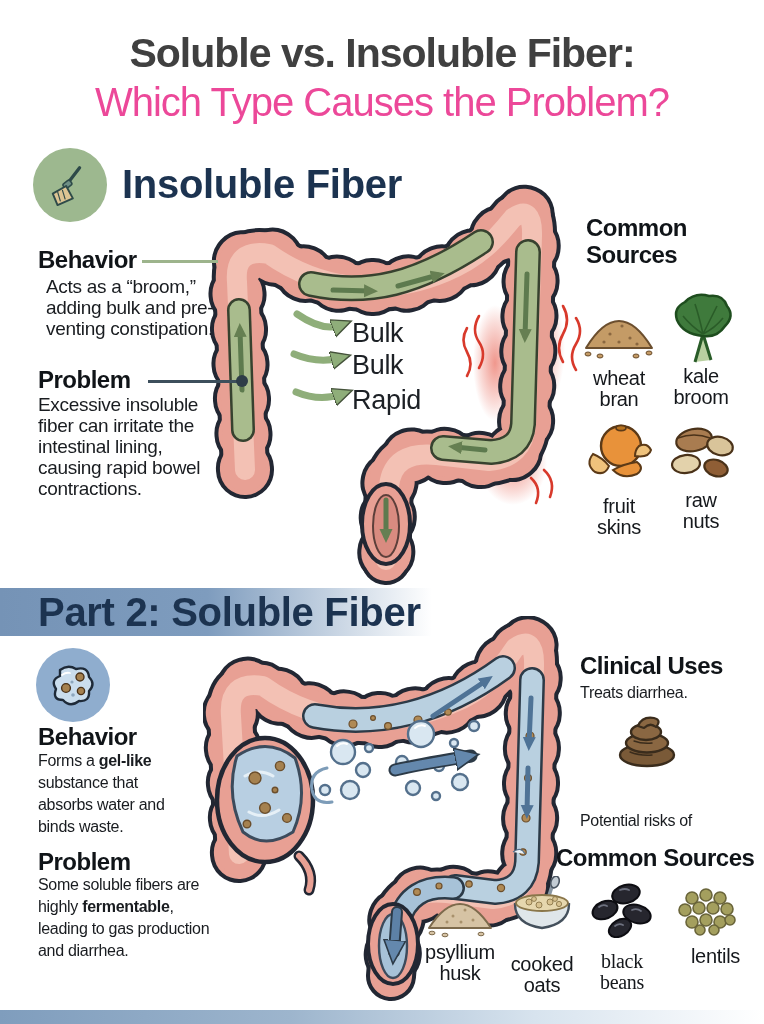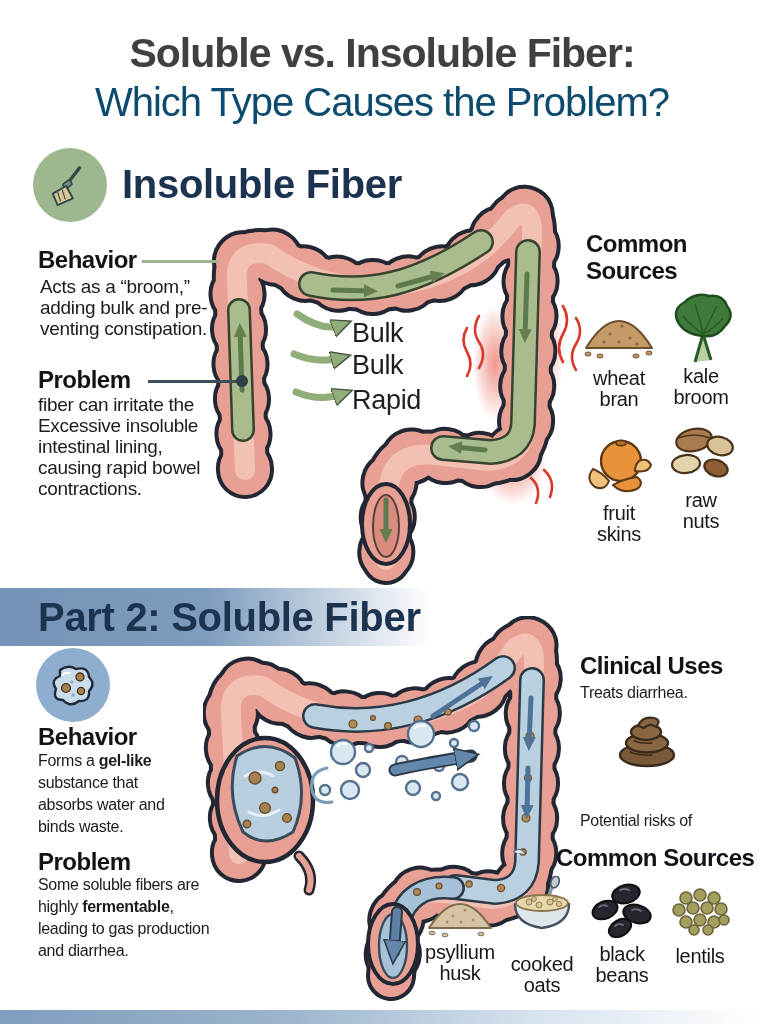--- a/index.html
+++ b/index.html
@@ -2,21 +2,21 @@
 <html><head>
 <meta charset="utf-8">
 <style>
   html,body{margin:0;padding:0;background:#ffffff;}
   .page{
     position:relative;width:764px;height:1024px;overflow:hidden;background:#ffffff;
     font-family:"Liberation Sans","DejaVu Sans",sans-serif;color:#15181c;letter-spacing:-0.3px;
   }
   .abs{position:absolute;}
   .title1{width:764px;text-align:center;font-size:41px;font-weight:700;color:#404040;letter-spacing:-1px;}
-  .title2{width:764px;text-align:center;font-size:40px;font-weight:400;color:#0c4a6e;letter-spacing:-1px;}
+  .title2{width:764px;text-align:center;font-size:40px;font-weight:400;color:#ec4899;letter-spacing:-1px;}
   .sec-head{font-size:40px;font-weight:700;color:#1c3350;}
   .circle-icon{border-radius:50%;display:flex;align-items:center;justify-content:center;}
   .h-mini{font-size:24px;font-weight:700;color:#101418;letter-spacing:-0.5px;}
   .body-line{font-size:19px;line-height:21px;color:#191c20;white-space:nowrap;}
   .body-line2{font-size:16px;line-height:22px;color:#191c20;white-space:nowrap;}
   .flow-label{font-size:27px;color:#1c2025;font-weight:400;}
   .src-label{font-size:20px;line-height:21px;text-align:center;color:#15181c;white-space:nowrap;}
   .pointer{height:3px;background:#9db48c;}
   .pointer-dark{height:3px;background:#3d4f5c;}
   .pointer-dot{width:12px;height:12px;border-radius:50%;background:#2e3d48;}
@@ -39,32 +39,32 @@
       <rect x="16.5" y="20.5" width="9" height="6" rx="2" transform="rotate(-38 21 23)" fill="#6f8f85" stroke="#2e4a49" stroke-width="1.6"></rect>
       <path d="M20 25 L6 33 L11 45 L27 38 Z" fill="#dcc493" stroke="#2e4a49" stroke-width="2" stroke-linejoin="round"></path>
       <line x1="11" y1="31" x2="14" y2="41" stroke="#2e4a49" stroke-width="1.2"></line>
       <line x1="16" y1="29" x2="19" y2="39" stroke="#2e4a49" stroke-width="1.2"></line>
     </svg>
   </div>
   <div class="abs sec-head" style="left:122px;top:162px;">Insoluble Fiber</div>
 
   <div class="abs h-mini" style="left:38px;top:246px;">Behavior</div>
   <div class="abs pointer" style="left:142px;top:260px;width:76px;z-index:5;"></div>
-  <div class="abs" style="left:40px;top:276px;">
+  <div class="abs" style="left:46px;top:276px;">
     <div class="body-line">Acts as a “broom,”</div>
     <div class="body-line">adding bulk and pre-</div>
     <div class="body-line">venting constipation.</div>
   </div>
 
   <div class="abs h-mini" style="left:38px;top:366px;">Problem</div>
   <div class="abs pointer-dark" style="left:148px;top:380px;width:94px;z-index:5;"></div>
   <div class="abs pointer-dot" style="left:236px;top:375px;z-index:5;"></div>
   <div class="abs" style="left:38px;top:394px;">
+    <div class="body-line">Excessive insoluble</div>
     <div class="body-line">fiber can irritate the</div>
-    <div class="body-line">Excessive insoluble</div>
     <div class="body-line">intestinal lining,</div>
     <div class="body-line">causing rapid bowel</div>
     <div class="body-line">contractions.</div>
   </div>
 
   <svg class="abs" style="left:183px;top:178px;" width="400" height="410" viewBox="0 0 400 410">
     <defs>
       <radialGradient id="redG" cx="50%" cy="50%" r="50%">
         <stop offset="0%" stop-color="#e3422f" stop-opacity="0.55"></stop>
         <stop offset="70%" stop-color="#e3422f" stop-opacity="0.18"></stop>
@@ -124,21 +124,21 @@
       <path d="M 114 136 q 26 18 44 11" marker-end="url(#ahg)"></path>
       <path d="M 111 176 q 24 10 46 4" marker-end="url(#ahg)"></path>
       <path d="M 113 214 q 24 10 46 2" marker-end="url(#ahg)"></path>
     </g>
   </svg>
 
   <div class="abs flow-label" style="left:352px;top:318px;">Bulk</div>
   <div class="abs flow-label" style="left:352px;top:350px;">Bulk</div>
   <div class="abs flow-label" style="left:352px;top:385px;">Rapid</div>
 
-  <div class="abs h-mini" style="left:586px;top:230px;line-height:27px;">
+  <div class="abs h-mini" style="left:586px;top:214px;line-height:27px;">
     <div>Common</div>
     <div>Sources</div>
   </div>
 
   <div class="abs src-item" style="left:578px;top:298px;width:82px;">
     <svg width="78" height="64" viewBox="0 0 78 64">
       <path d="M6 50 Q39 -4 72 50 Z" fill="#c49b66" stroke="#6b4e2e" stroke-width="2" stroke-linejoin="round"></path>
       <g fill="#8a6740">
           <circle cx="30" cy="36" r="1.6"></circle>
           <circle cx="42" cy="28" r="1.6"></circle>
@@ -165,21 +165,21 @@
       <path d="M30 72 L38 44 L46 70" fill="#b9d0a0" stroke="#295c28" stroke-width="3" stroke-linejoin="round"></path>
       <path d="M38 46 Q18 44 12 30 Q8 18 20 12 Q30 2 44 6 Q58 4 62 16 Q70 26 60 36 Q52 48 38 46 Z" fill="#3f7a3c" stroke="#1e4d1e" stroke-width="2.5" stroke-linejoin="round"></path>
       <path d="M38 44 Q34 26 30 14 M38 44 Q46 28 52 16 M38 44 Q26 36 18 26 M38 44 Q50 38 58 28" fill="none" stroke="#2a5c28" stroke-width="1.6"></path>
     </svg>
     <div class="src-label" style="margin-top:2px;">
       <div>kale</div>
       <div>broom</div>
     </div>
   </div>
 
-  <div class="abs src-item" style="left:578px;top:435px;width:82px;">
+  <div class="abs src-item" style="left:578px;top:420px;width:82px;gap:8px;">
     <svg width="80" height="64" viewBox="0 0 80 64">
       <circle cx="42" cy="26" r="20" fill="#e8923a" stroke="#5c3a17" stroke-width="2.4"></circle>
       <ellipse cx="42" cy="8" rx="5" ry="2.6" fill="#b9731f" stroke="#5c3a17" stroke-width="1.6"></ellipse>
       <path d="M14 34 Q6 44 16 52 Q26 56 30 46 Q24 38 14 34 Z" fill="#efc27c" stroke="#5c3a17" stroke-width="2"></path>
       <path d="M34 50 Q44 60 58 54 Q66 48 58 42 Q44 44 34 50 Z" fill="#e8923a" stroke="#5c3a17" stroke-width="2"></path>
       <path d="M56 36 Q70 38 72 30 Q68 22 60 26 Q56 30 56 36 Z" fill="#efc27c" stroke="#5c3a17" stroke-width="2"></path>
     </svg>
     <div class="src-label" style="margin-top:4px;">
       <div>fruit</div>
       <div>skins</div>
@@ -193,21 +193,21 @@
       <ellipse cx="56" cy="22" rx="13" ry="9" transform="rotate(14 56 22)" fill="#d9c49a" stroke="#4a3219" stroke-width="2.2"></ellipse>
       <ellipse cx="22" cy="40" rx="14" ry="9" transform="rotate(-6 22 40)" fill="#e3d2ab" stroke="#4a3219" stroke-width="2.2"></ellipse>
       <ellipse cx="52" cy="44" rx="12" ry="8" transform="rotate(18 52 44)" fill="#8f5e35" stroke="#4a3219" stroke-width="2.2"></ellipse>
     </svg>
     <div class="src-label" style="margin-top:8px;">
       <div>raw</div>
       <div>nuts</div>
     </div>
   </div>
 
-  <div class="abs band" style="left:0;top:588px;width:432px;height:58px;">
+  <div class="abs band" style="left:0;top:588px;width:432px;height:48px;">
     <div class="sec-head" style="margin-left:38px;">Part 2: Soluble Fiber</div>
   </div>
 
   <div class="abs circle-icon" style="left:36px;top:648px;width:74px;height:74px;background:#8fadce;">
     <svg width="50" height="50" viewBox="0 0 50 50">
       <path d="M12 10 Q20 4 28 9 Q40 6 41 17 Q48 24 41 31 Q42 42 31 41 Q22 48 15 40 Q4 40 8 29 Q2 20 12 16 Z" fill="#cadded" stroke="#1e2a38" stroke-width="2.4" stroke-linejoin="round"></path>
       <circle cx="18" cy="28" r="4.4" fill="#a5814f" stroke="#4a3219" stroke-width="1.4"></circle>
       <circle cx="32" cy="17" r="4" fill="#a5814f" stroke="#4a3219" stroke-width="1.4"></circle>
       <circle cx="33" cy="31" r="3.6" fill="#a5814f" stroke="#4a3219" stroke-width="1.4"></circle>
       <circle cx="24" cy="22" r="1.6" fill="#8da6bd"></circle>
@@ -398,27 +398,27 @@
       <ellipse cx="15" cy="28" rx="13" ry="8.6" transform="rotate(-22 15 28)" fill="#26262e" stroke="#0d0d12" stroke-width="2"></ellipse>
       <ellipse cx="47" cy="32" rx="14" ry="9" transform="rotate(16 47 32)" fill="#26262e" stroke="#0d0d12" stroke-width="2"></ellipse>
       <ellipse cx="30" cy="46" rx="12" ry="8" transform="rotate(-30 30 46)" fill="#26262e" stroke="#0d0d12" stroke-width="2"></ellipse>
       <g stroke="#6e7280" stroke-width="1.8" fill="none" stroke-linecap="round">
         <path d="M30 8 q 5 -2 9 0"></path>
           <path d="M9 25 q 4 -3 8 -1"></path>
           <path d="M42 28 q 5 -2 9 1"></path>
           <path d="M25 44 q 4 -3 8 -1"></path>
       </g>
     </svg>
-    <div class="src-label" style="margin-top:6px;">
+    <div class="src-label" style="margin-top:13px;font-family:Liberation Serif, serif;">
       <div>black</div>
       <div>beans</div>
     </div>
   </div>
 
-  <div class="abs src-item" style="left:660px;top:886px;width:80px;">
+  <div class="abs src-item" style="left:660px;top:886px;width:80px;align-items:flex-end;">
     <svg width="68" height="50" viewBox="0 0 68 50">
       <g fill="#a49f5e" stroke="#6a653a" stroke-width="1.6">
         <circle cx="20" cy="12" r="6"></circle>
           <circle cx="34" cy="9" r="6"></circle>
           <circle cx="48" cy="12" r="6"></circle>
         <circle cx="13" cy="24" r="6"></circle>
           <circle cx="27" cy="22" r="6"></circle>
           <circle cx="41" cy="22" r="6"></circle>
           <circle cx="55" cy="23" r="6"></circle>
         <circle cx="20" cy="36" r="6"></circle>

